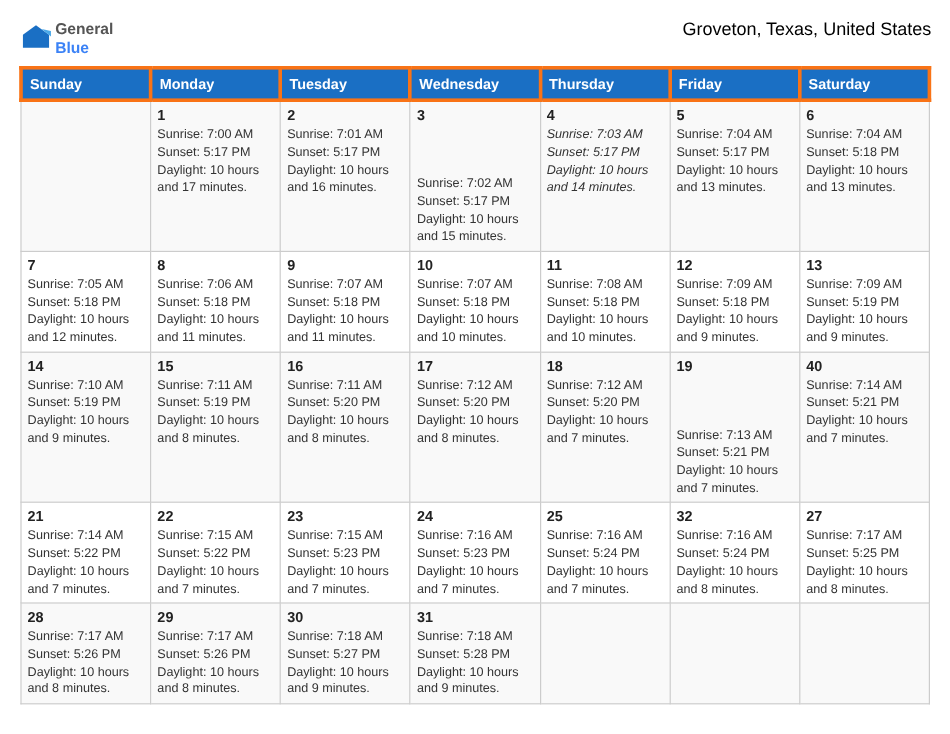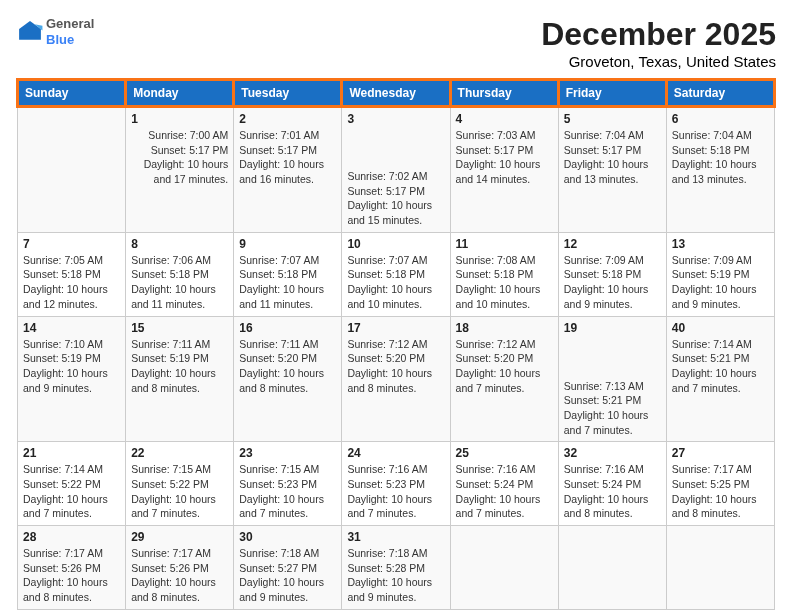--- a/index.html
+++ b/index.html
@@ -96,21 +96,20 @@
     <svg class="logo-icon" viewBox="0 0 36 36">
       <polygon points="18,4 32,14 32,28 4,28 4,14" fill="#1a6fc4"></polygon>
       <polygon points="24,8 34,16 34,10" fill="#4aa8e8"></polygon>
     </svg>
     <div class="logo-text">
       <span class="logo-general">General</span>
       <span class="logo-blue">Blue</span>
     </div>
   </div>
   <div class="title-block">
-    <div class="calendar-title">December 2025</div>
     <div class="calendar-subtitle">Groveton, Texas, United States</div>
   </div>
 </div>
 
 <table>
   <thead>
     <tr>
     <th>Sunday</th>
         <th>Monday</th>
         <th>Tuesday</th>
@@ -118,39 +117,39 @@
         <th>Thursday</th>
         <th>Friday</th>
         <th>Saturday</th>
       </tr>
   </thead>
   <tbody id="calendar-body">
   <tr>
         <td class="empty-cell"></td>
         <td>
           <div class="day-number">1</div>
-          <div class="day-detail" style="white-space: pre-line; text-align: right;">Sunrise: 7:00 AM
+          <div class="day-detail" style="white-space: pre-line;">Sunrise: 7:00 AM
 Sunset: 5:17 PM
 Daylight: 10 hours and 17 minutes.</div>
         </td>
         <td>
           <div class="day-number">2</div>
           <div class="day-detail" style="white-space: pre-line;">Sunrise: 7:01 AM
 Sunset: 5:17 PM
 Daylight: 10 hours and 16 minutes.</div>
         </td>
         <td>
           <div class="day-number">3</div>
           <div class="day-detail" style="white-space: pre-line; margin-top: 43px;">Sunrise: 7:02 AM
 Sunset: 5:17 PM
 Daylight: 10 hours and 15 minutes.</div>
         </td>
         <td>
           <div class="day-number">4</div>
-          <div class="day-detail" style="white-space: pre-line;">Sunrise: 7:03 AM
+          <div class="day-detail" style="white-space: pre-line; font-style: italic;">Sunrise: 7:03 AM
 Sunset: 5:17 PM
 Daylight: 10 hours and 14 minutes.</div>
         </td>
         <td>
           <div class="day-number">5</div>
           <div class="day-detail" style="white-space: pre-line;">Sunrise: 7:04 AM
 Sunset: 5:17 PM
 Daylight: 10 hours and 13 minutes.</div>
         </td>
         <td>

